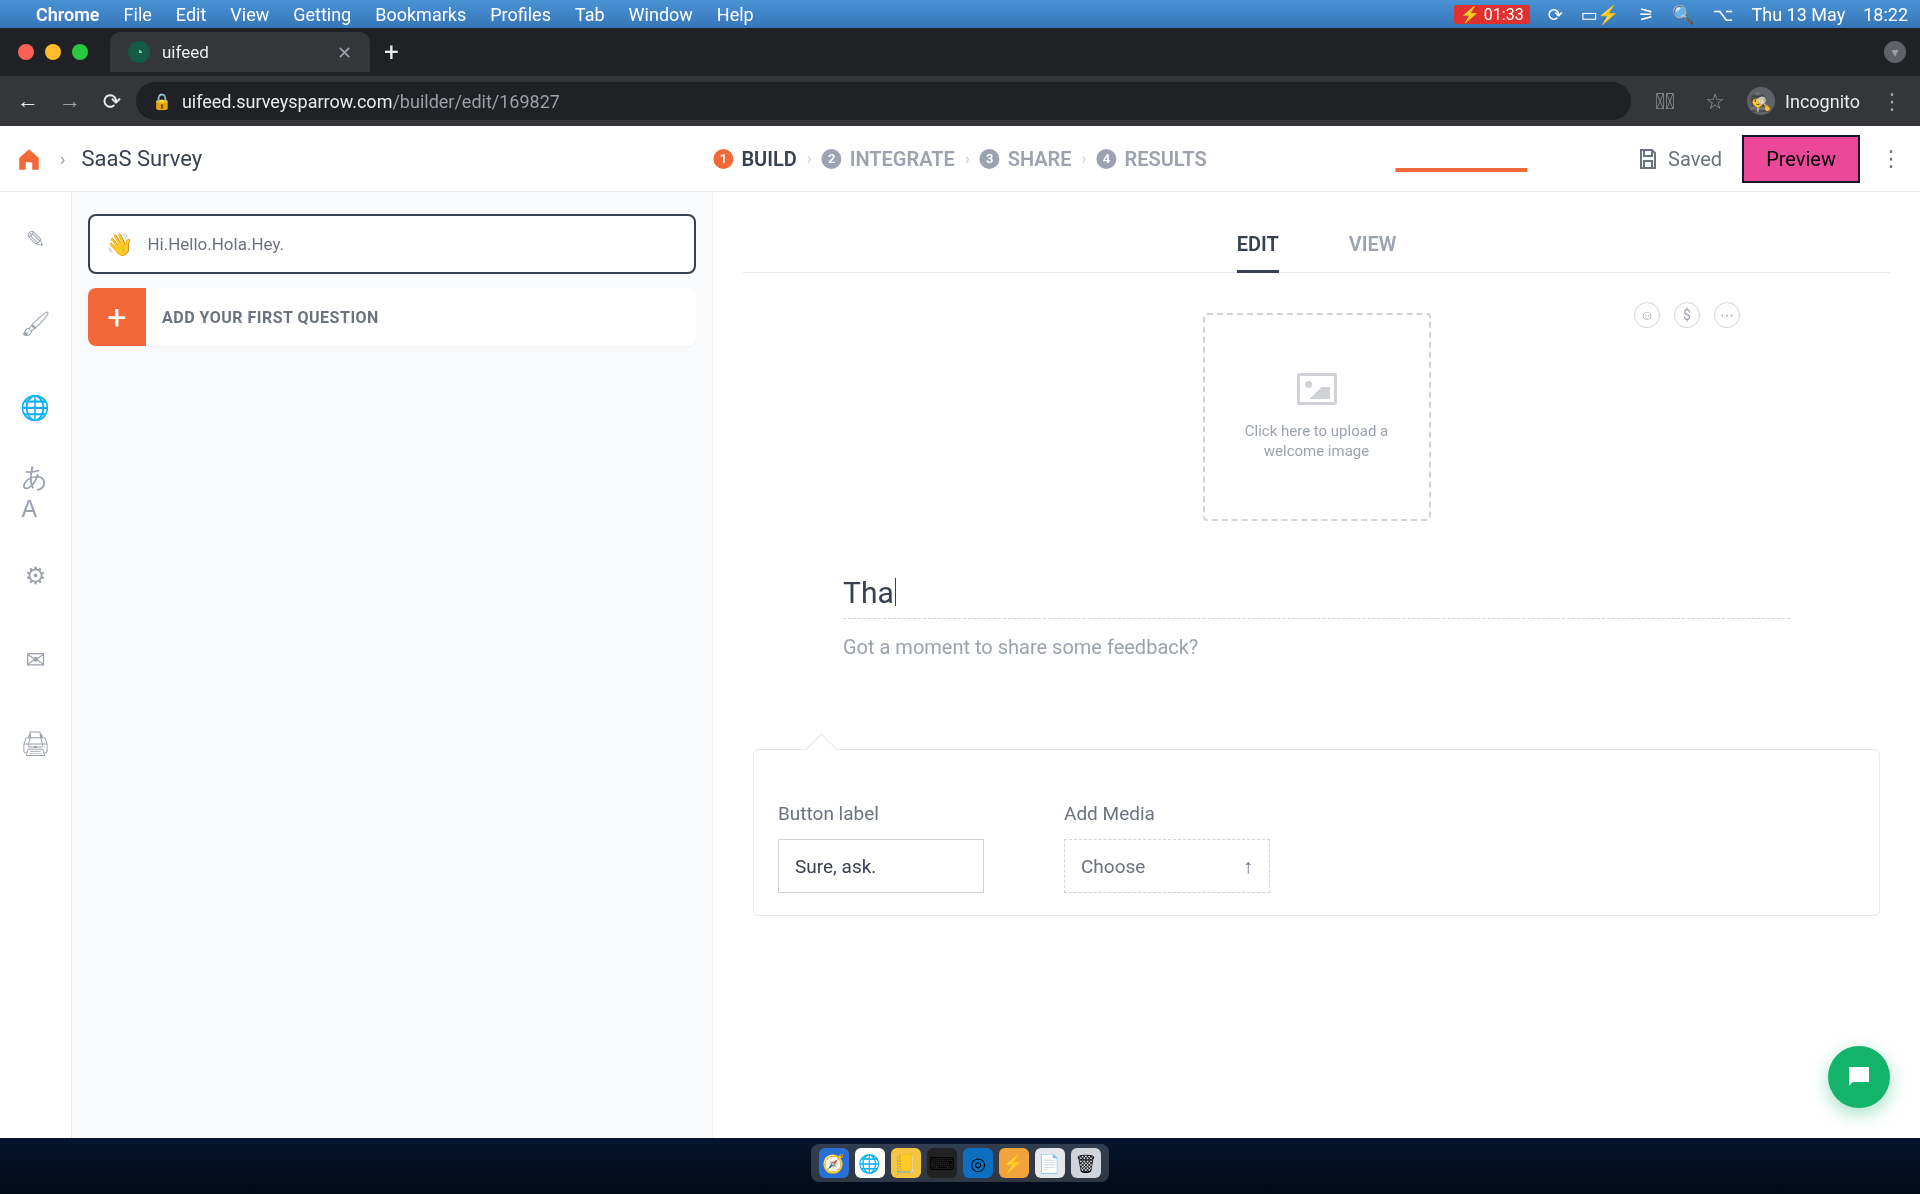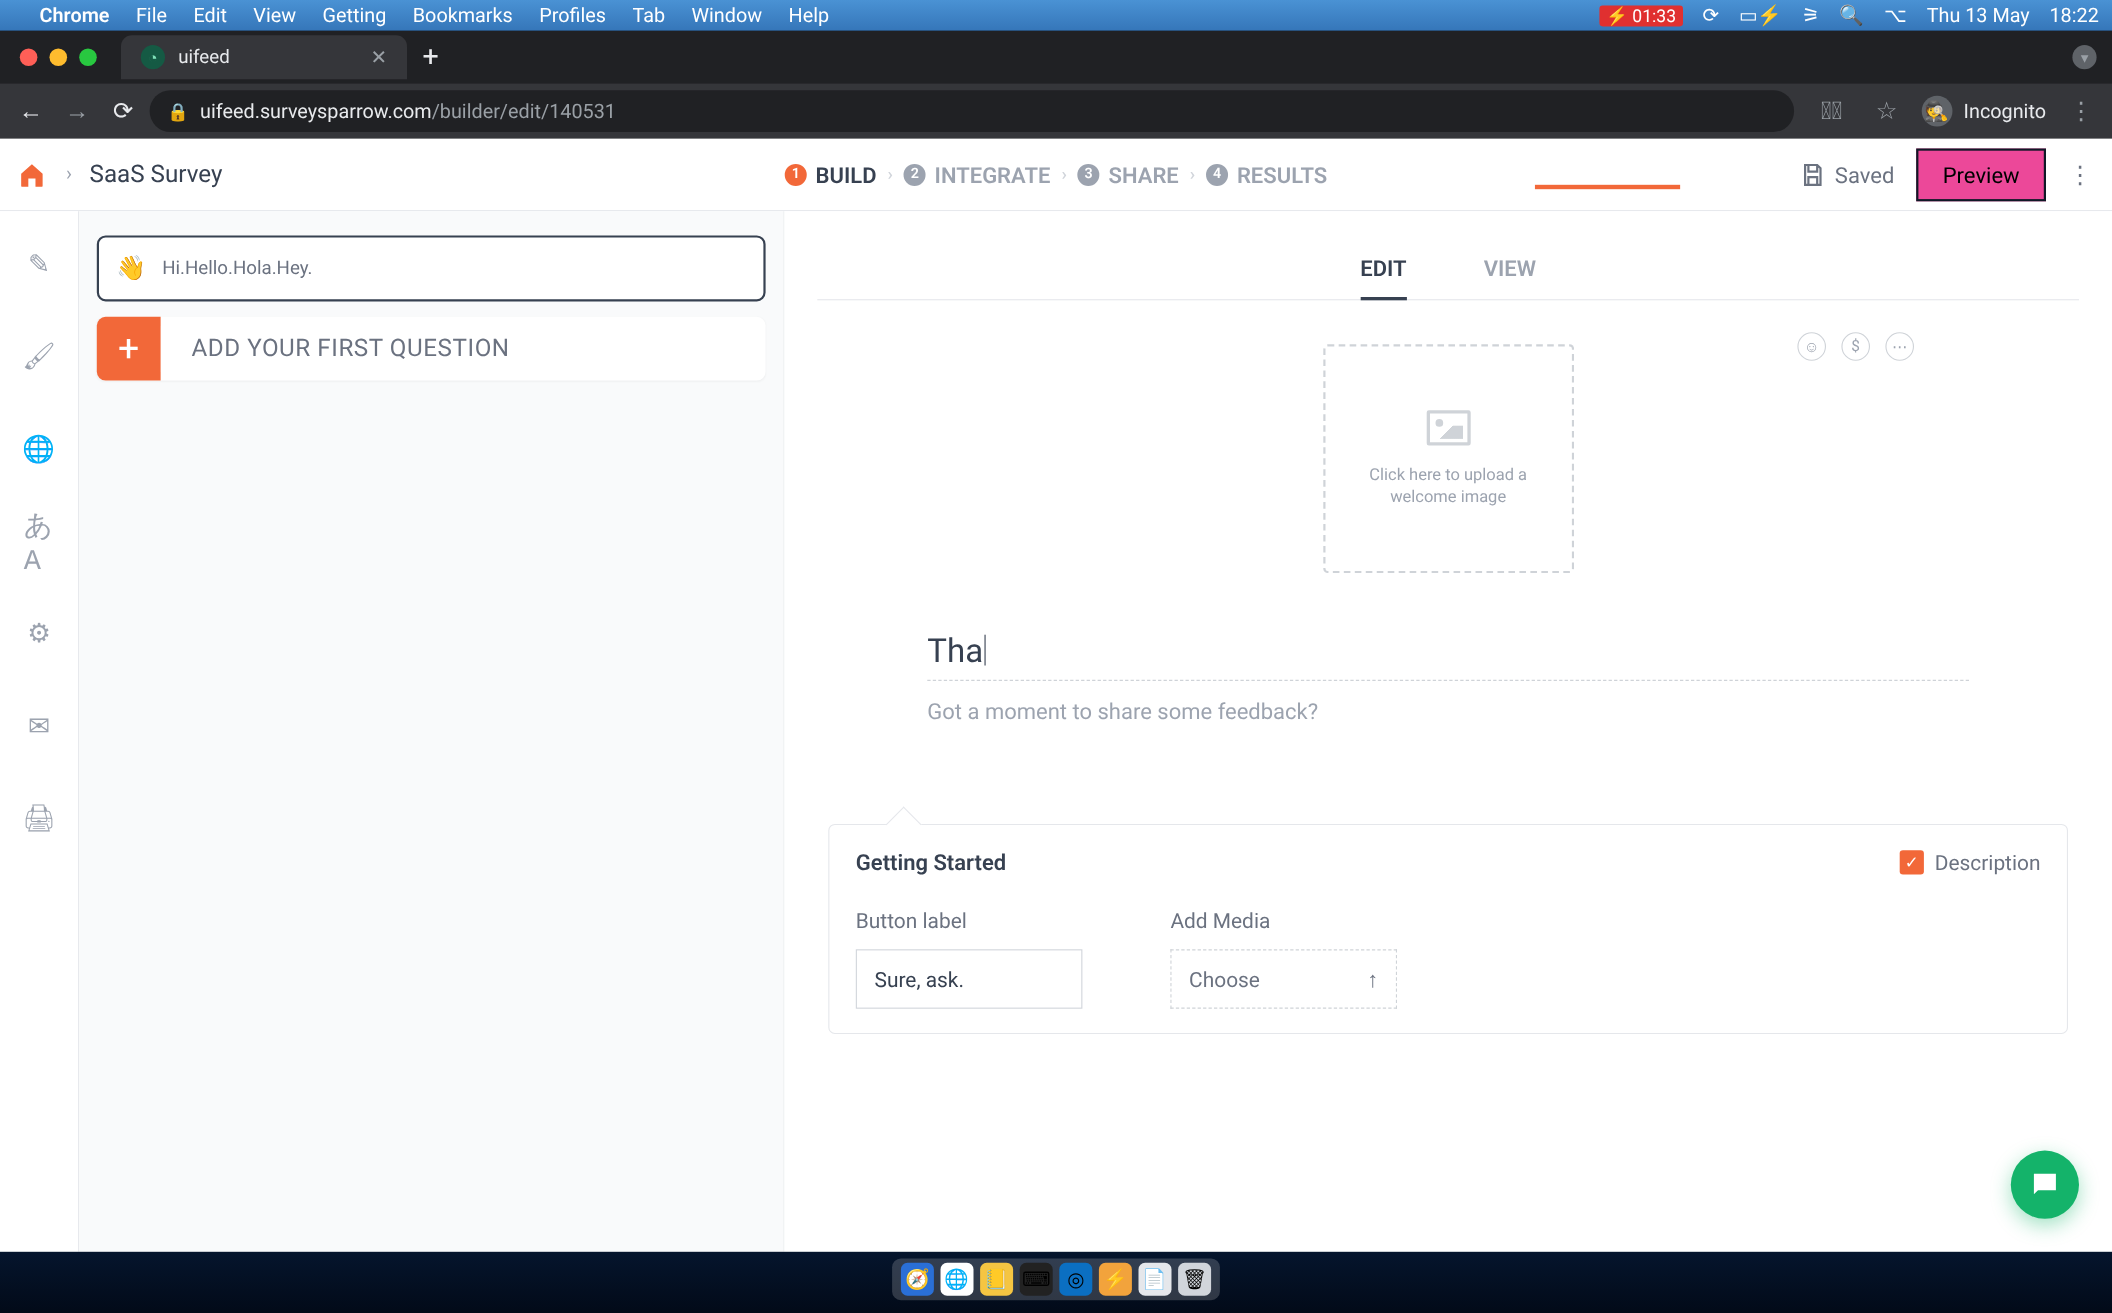--- a/index.html
+++ b/index.html
@@ -56,21 +56,21 @@
 .app-body { flex: 1; display: flex; background: #f9fafb; }
 .left-rail { width: 72px; background: #fff; border-right: 1px solid #e5e7eb; display:flex; flex-direction:column; align-items:center; padding-top: 34px; gap: 56px; }
 .rail-icon { width: 28px; height: 28px; color: #9ca3af; display:flex;align-items:center;justify-content:center; font-size: 24px; }
 
 .left-panel { width: 640px; background: #f9fafb; padding: 22px 16px; display:flex; flex-direction:column; gap: 14px; }
 .welcome-card { border: 2px solid #374151; background: #fff; border-radius: 8px; height: 60px; display:flex; align-items:center; padding: 0 16px; gap: 14px; }
 .wave { font-size: 22px; }
 .welcome-text { color: #6b7280; font-size: 17px; }
 .add-q { background:#fff; border-radius: 8px; height: 58px; display:flex; align-items:center; box-shadow: 0 1px 2px rgba(0,0,0,.04); }
 .add-q .plus { width: 58px; height: 58px; background: #f26839; color:#fff; font-size: 34px; display:flex;align-items:center;justify-content:center; border-radius: 8px 0 0 8px; }
-.add-q .label { color:#6b7280; font-size:22px; font-weight:400; letter-spacing:.5px; padding-left: 28px; }
+.add-q .label { color:#6b7280; font-size:16px; font-weight:700; letter-spacing:.5px; padding-left: 16px; }
 
 .canvas { flex:1; background:#fff; padding: 40px 30px 30px 30px; border-left: 1px solid #eef0f2; position:relative; }
 .editview { display:flex; justify-content:center; gap: 70px; font-size: 20px; color:#9ca3af; font-weight:600; }
 .editview .tab-item { padding-bottom: 14px; }
 .editview .tab-item.active { color:#374151; border-bottom: 3px solid #374151; }
 .editview-line { height:1px; background:#e5e7eb; margin-top:-1px; }
 
 .upload-box { margin: 40px auto 0; width: 228px; height: 208px; border: 2px dashed #cfd3d8; border-radius: 4px; display:flex; flex-direction:column; align-items:center; justify-content:center; gap: 16px; color:#9ca3af; }
 .upload-box .img-icon { width: 40px; height: 32px; border: 3px solid #cfd3d8; border-radius: 2px; position:relative; }
 .upload-box .img-icon::before { content:""; position:absolute; left:5px; top:5px; width:7px; height:7px; border-radius:50%; background:#cfd3d8; }
@@ -153,21 +153,21 @@
     </div>
     <div class="newtab">+</div>
     <div class="tab-right-drop">▾</div>
   </div>
   <div class="toolbar">
     <div class="nav-btn active">←</div>
     <div class="nav-btn">→</div>
     <div class="nav-btn active">⟳</div>
     <div class="omnibox">
       <span class="lock">🔒</span>
-      <span><span class="host">uifeed.surveysparrow.com</span><span>/builder/edit/140531</span></span>
+      <span><span class="host">uifeed.surveysparrow.com</span><span>/builder/edit/169827</span></span>
     </div>
     <div class="toolbar-right">
       <span class="nav-btn">👁̷</span>
       <span class="nav-btn">☆</span>
       <div class="incognito-badge">
         <span class="incognito-icon">🕵</span>
         <span>Incognito</span>
       </div>
       <span class="nav-btn">⋮</span>
     </div>
@@ -257,27 +257,20 @@
           <div class="img-icon"></div>
           <div class="txt">Click here to upload a welcome image</div>
         </div>
 
         <div class="heading-row">
           <div class="heading"><span>Tha</span><span class="cursor"></span></div>
         </div>
         <div class="subhead">Got a moment to share some feedback?</div>
 
         <div class="settings-card">
-          <div class="settings-head">
-            <div class="settings-title">Getting Started</div>
-            <div class="desc-toggle">
-              <div class="checkbox">✓</div>
-              <span>Description</span>
-            </div>
-          </div>
           <div class="settings-row">
             <div class="field-col">
               <div class="field-label">Button label</div>
               <input class="btn-input" value="Sure, ask." style="">
             </div>
             <div class="field-col">
               <div class="field-label">Add Media</div>
               <div class="choose">
                 <span>Choose</span>
                 <span class="arrow">↑</span>

